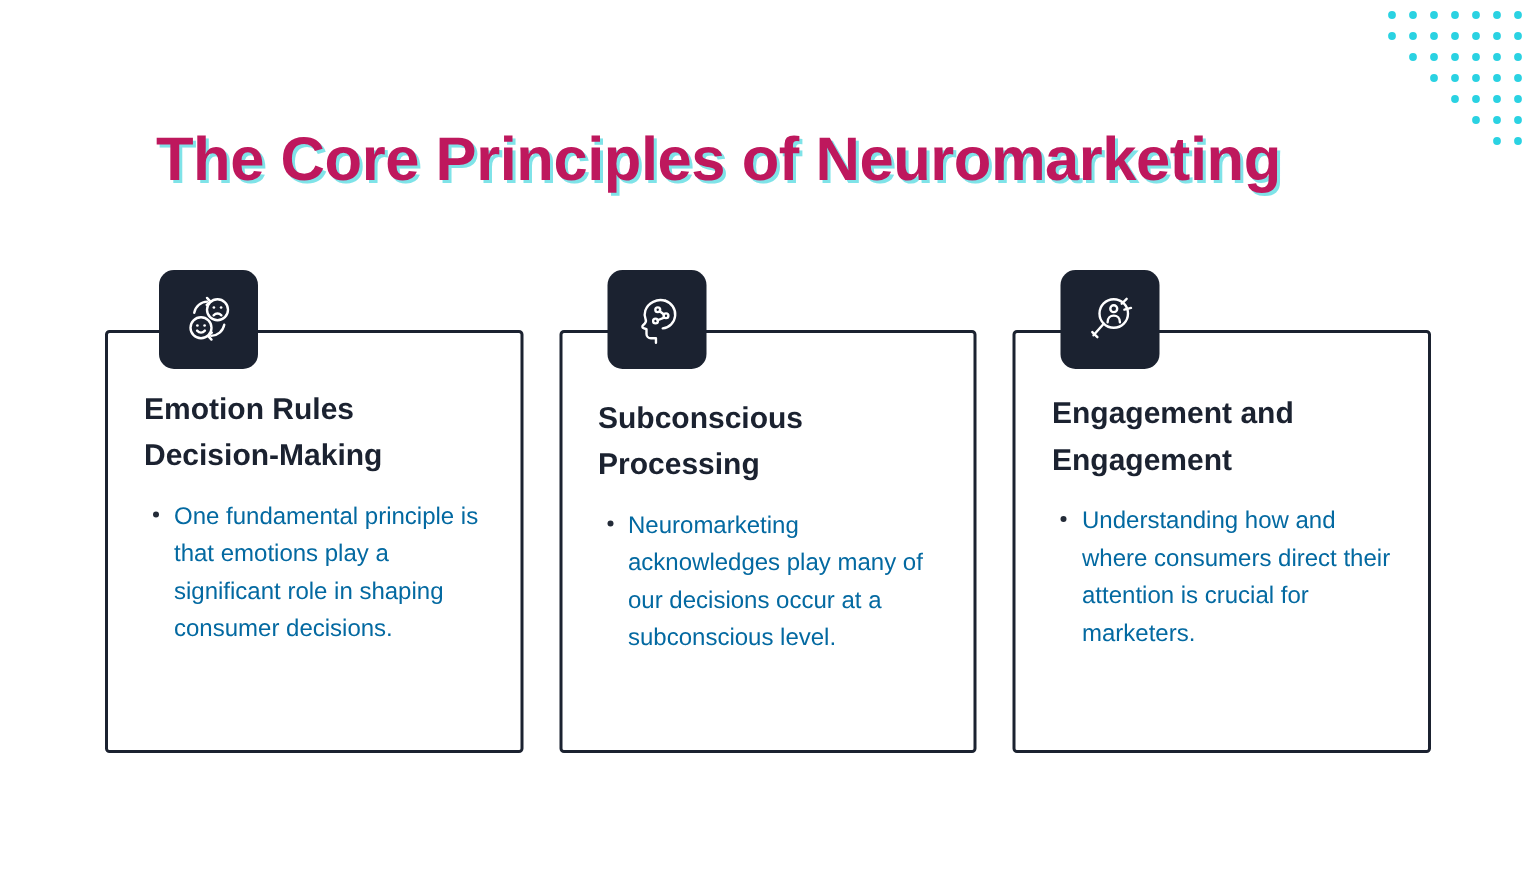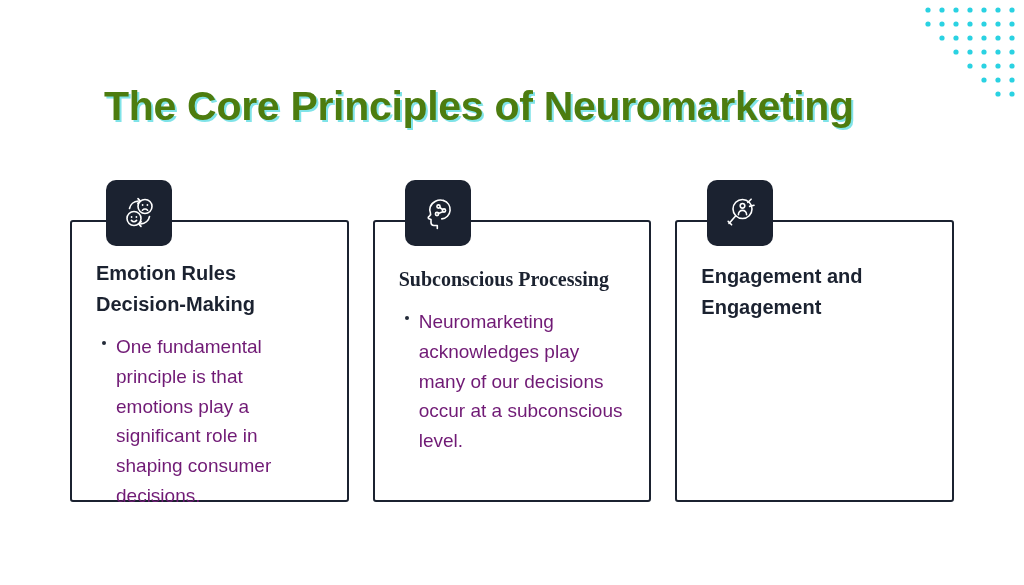--- a/index.html
+++ b/index.html
@@ -26,21 +26,21 @@
     pointer-events: none;
   }
 
   .slide-title {
     position: absolute;
     left: 104px;
     top: 56px;
     font-size: 41px;
     font-weight: bold;
     letter-spacing: -0.3px;
-    color: #4d7c0f;
+    color: #be185d;
     text-shadow: 2px 2px 0 #7fe3e8;
     white-space: nowrap;
   }
 
   .cards {
     position: absolute;
     left: 70px;
     top: 220px;
     width: 884px;
     display: flex;
@@ -82,41 +82,41 @@
     max-width: 215px;
   }
 
   .card-list {
     margin: 0;
     padding-left: 18px;
     list-style: none;
   }
   .card-list li {
     position: relative;
-    font-size: 19px;
+    font-size: 16px;
     line-height: 1.57;
-    color: #701a75;
+    color: #0369a1;
     padding-left: 2px;
     max-width: 232px;
   }
   .card-list li::before {
     content: "";
     position: absolute;
     left: -12px;
     top: 9px;
     width: 4px;
     height: 4px;
     border-radius: 50%;
     background: #232b38;
   }
 
   
   .card--2 .card-icon { left: 30px; }
   .card--3 .card-icon { left: 30px; }
-  .card--2 .card-heading { padding-top: 6px; font-family: Liberation Serif, serif; }
+  .card--2 .card-heading { padding-top: 6px; }
   .card--3 .card-heading { padding-top: 3px; }
 </style>
 </head>
 <body>
 
 <svg class="dot-grid" viewBox="0 0 110 110" aria-hidden="true">
   <g fill="#2ad2e2">
     <circle cx="14" cy="10" r="2.6"></circle>
       <circle cx="28" cy="10" r="2.6"></circle>
       <circle cx="42" cy="10" r="2.6"></circle>
@@ -205,15 +205,18 @@
         <circle cx="22.5" cy="16" r="9.5"></circle>
         <path d="M15.8 22.8L9 30.5"></path>
         <path d="M8.2 28.4l3.4 3.4"></path>
         <circle cx="22.5" cy="12.8" r="2.3"></circle>
         <path d="M18.4 21.8c0-2.6 1.8-4.4 4.1-4.4s4.1 1.8 4.1 4.4"></path>
         <path d="M27.8 9.5l3.3-3.3"></path>
         <path d="M29.6 13.4l4.4-1.1"></path>
       </svg>
     </div>
     <h2 class="card-heading">Engagement and Engagement</h2>
+    <ul class="card-list">
+      <li>Understanding how and where consumers direct their attention is crucial for marketers.</li>
+    </ul>
   </div>
 
 </div>
 
 </body></html>

